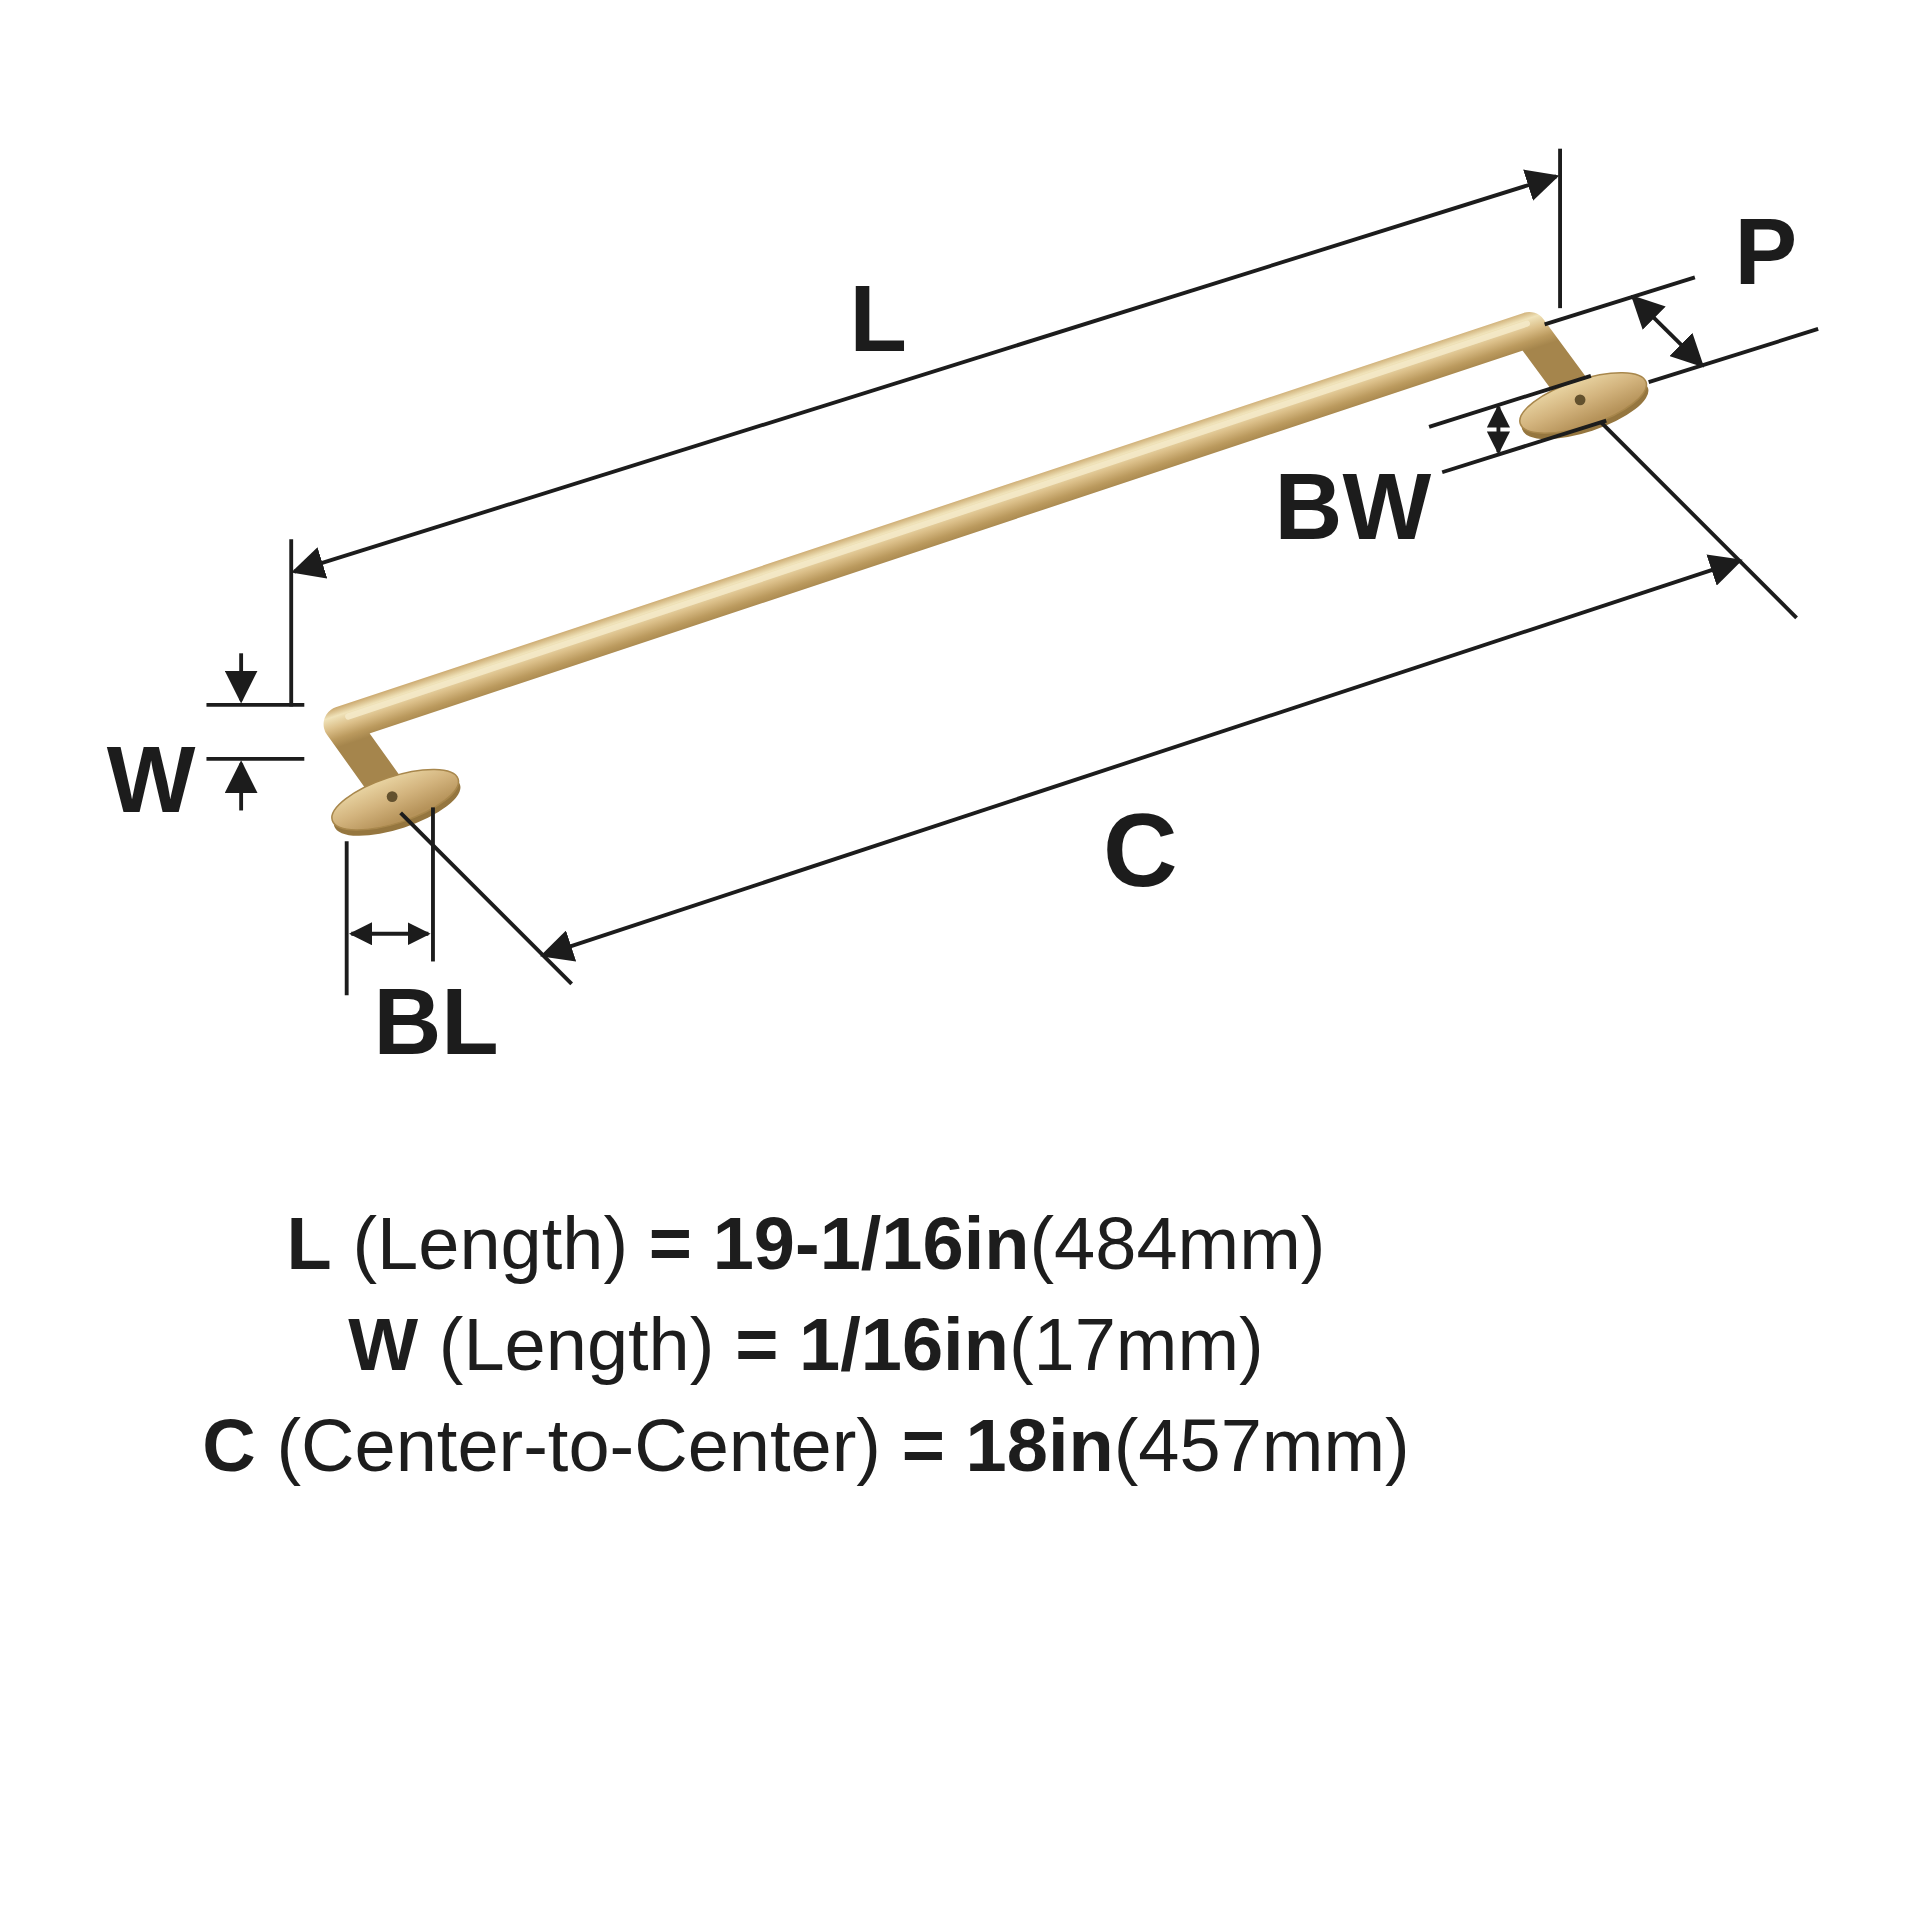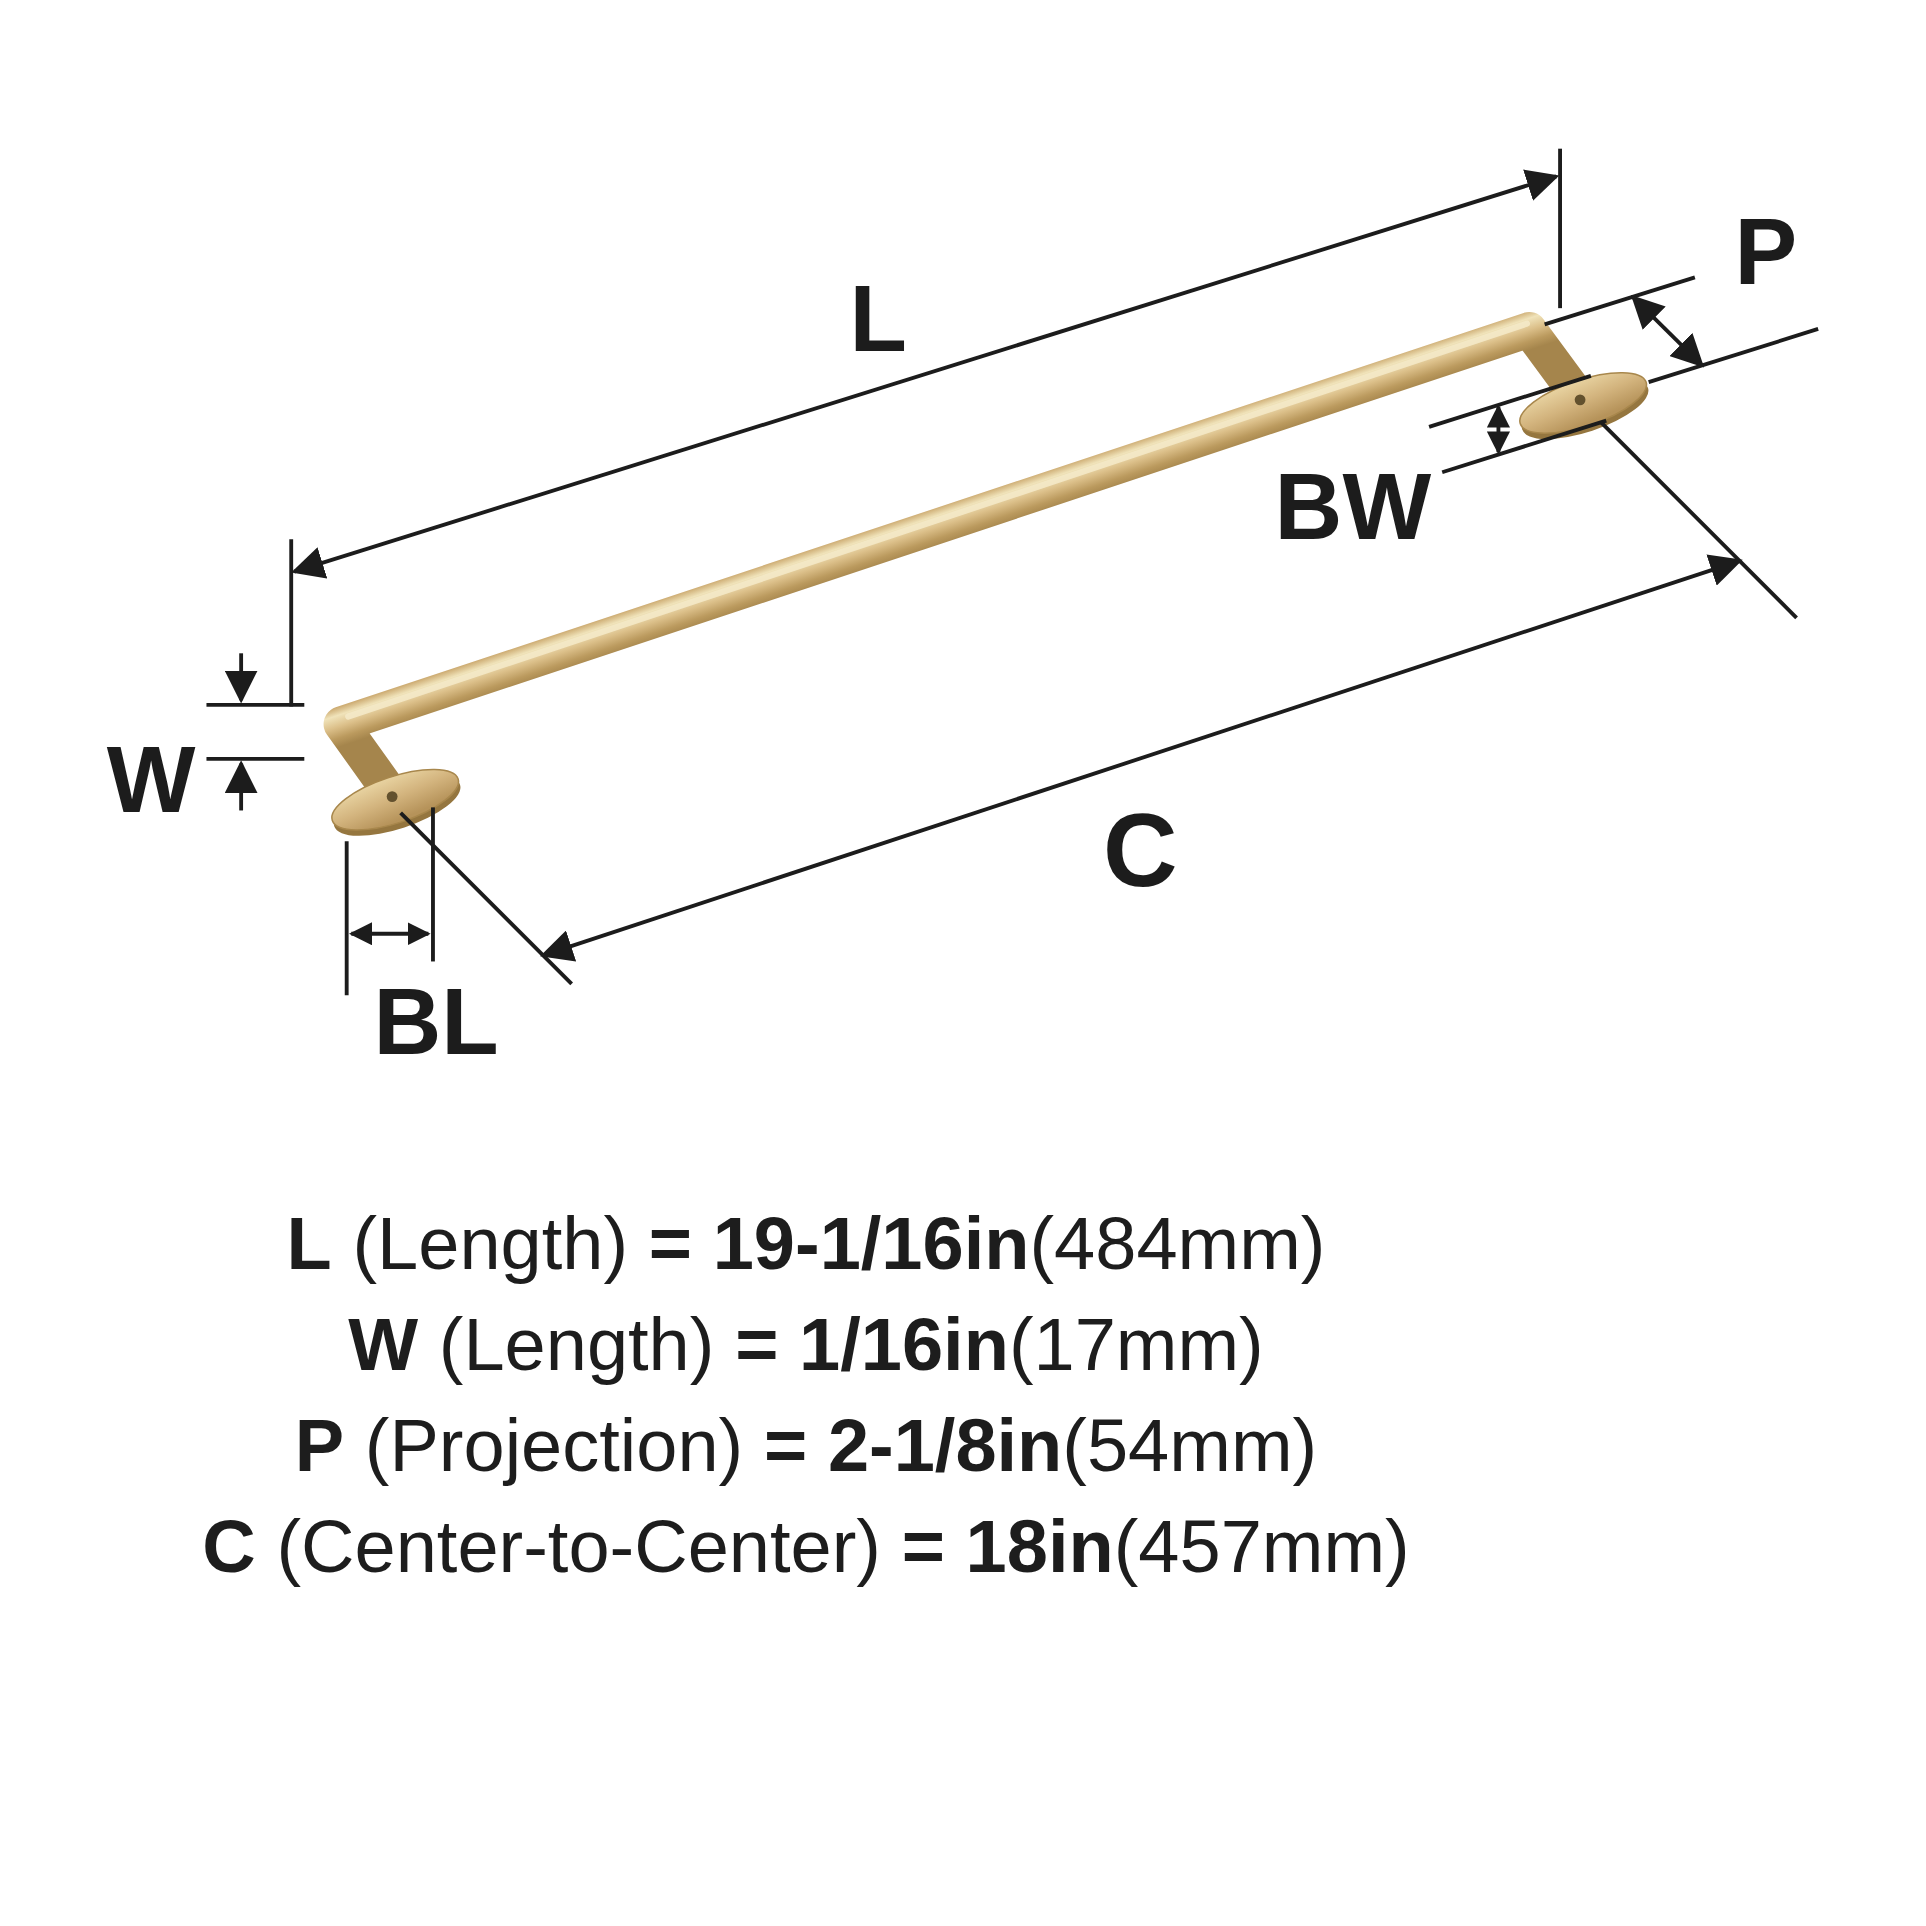--- a/index.html
+++ b/index.html
@@ -87,18 +87,17 @@
 
     <line class="dim" x1="450" y1="1092" x2="450" y2="1292"></line>
     <line class="dim" x1="562" y1="1048" x2="562" y2="1248"></line>
     <line class="dim" x1="456" y1="1212" x2="556" y2="1212" marker-start="url(#ah2)" marker-end="url(#ah2)"></line>
     <text class="dim-label" x="566" y="1368">BL</text>
   </svg>
 
   <div class="specs">
     <div class="spec-row"><span class="b sp">L</span><span class="r sp">(Length)</span><span class="b sp">=</span><span class="b">19-1/16in</span><span class="r">(484mm)</span></div>
     <div class="spec-row"><span class="b sp">W</span><span class="r sp">(Length)</span><span class="b sp">=</span><span class="b">1/16in</span><span class="r">(17mm)</span></div>
-    <div class="spec-row"><span class="b sp">P</span><span class="r sp">(Projection)</span><span class="b sp">=</span><span class="b">2-1/8in</span><span class="r">(54mm)</span></div>
     <div class="spec-row"><span class="b sp">C</span><span class="r sp">(Center-to-Center)</span><span class="b sp">=</span><span class="b">18in</span><span class="r">(457mm)</span></div>
   </div>
 
 </div>
 
 
 </body></html>

